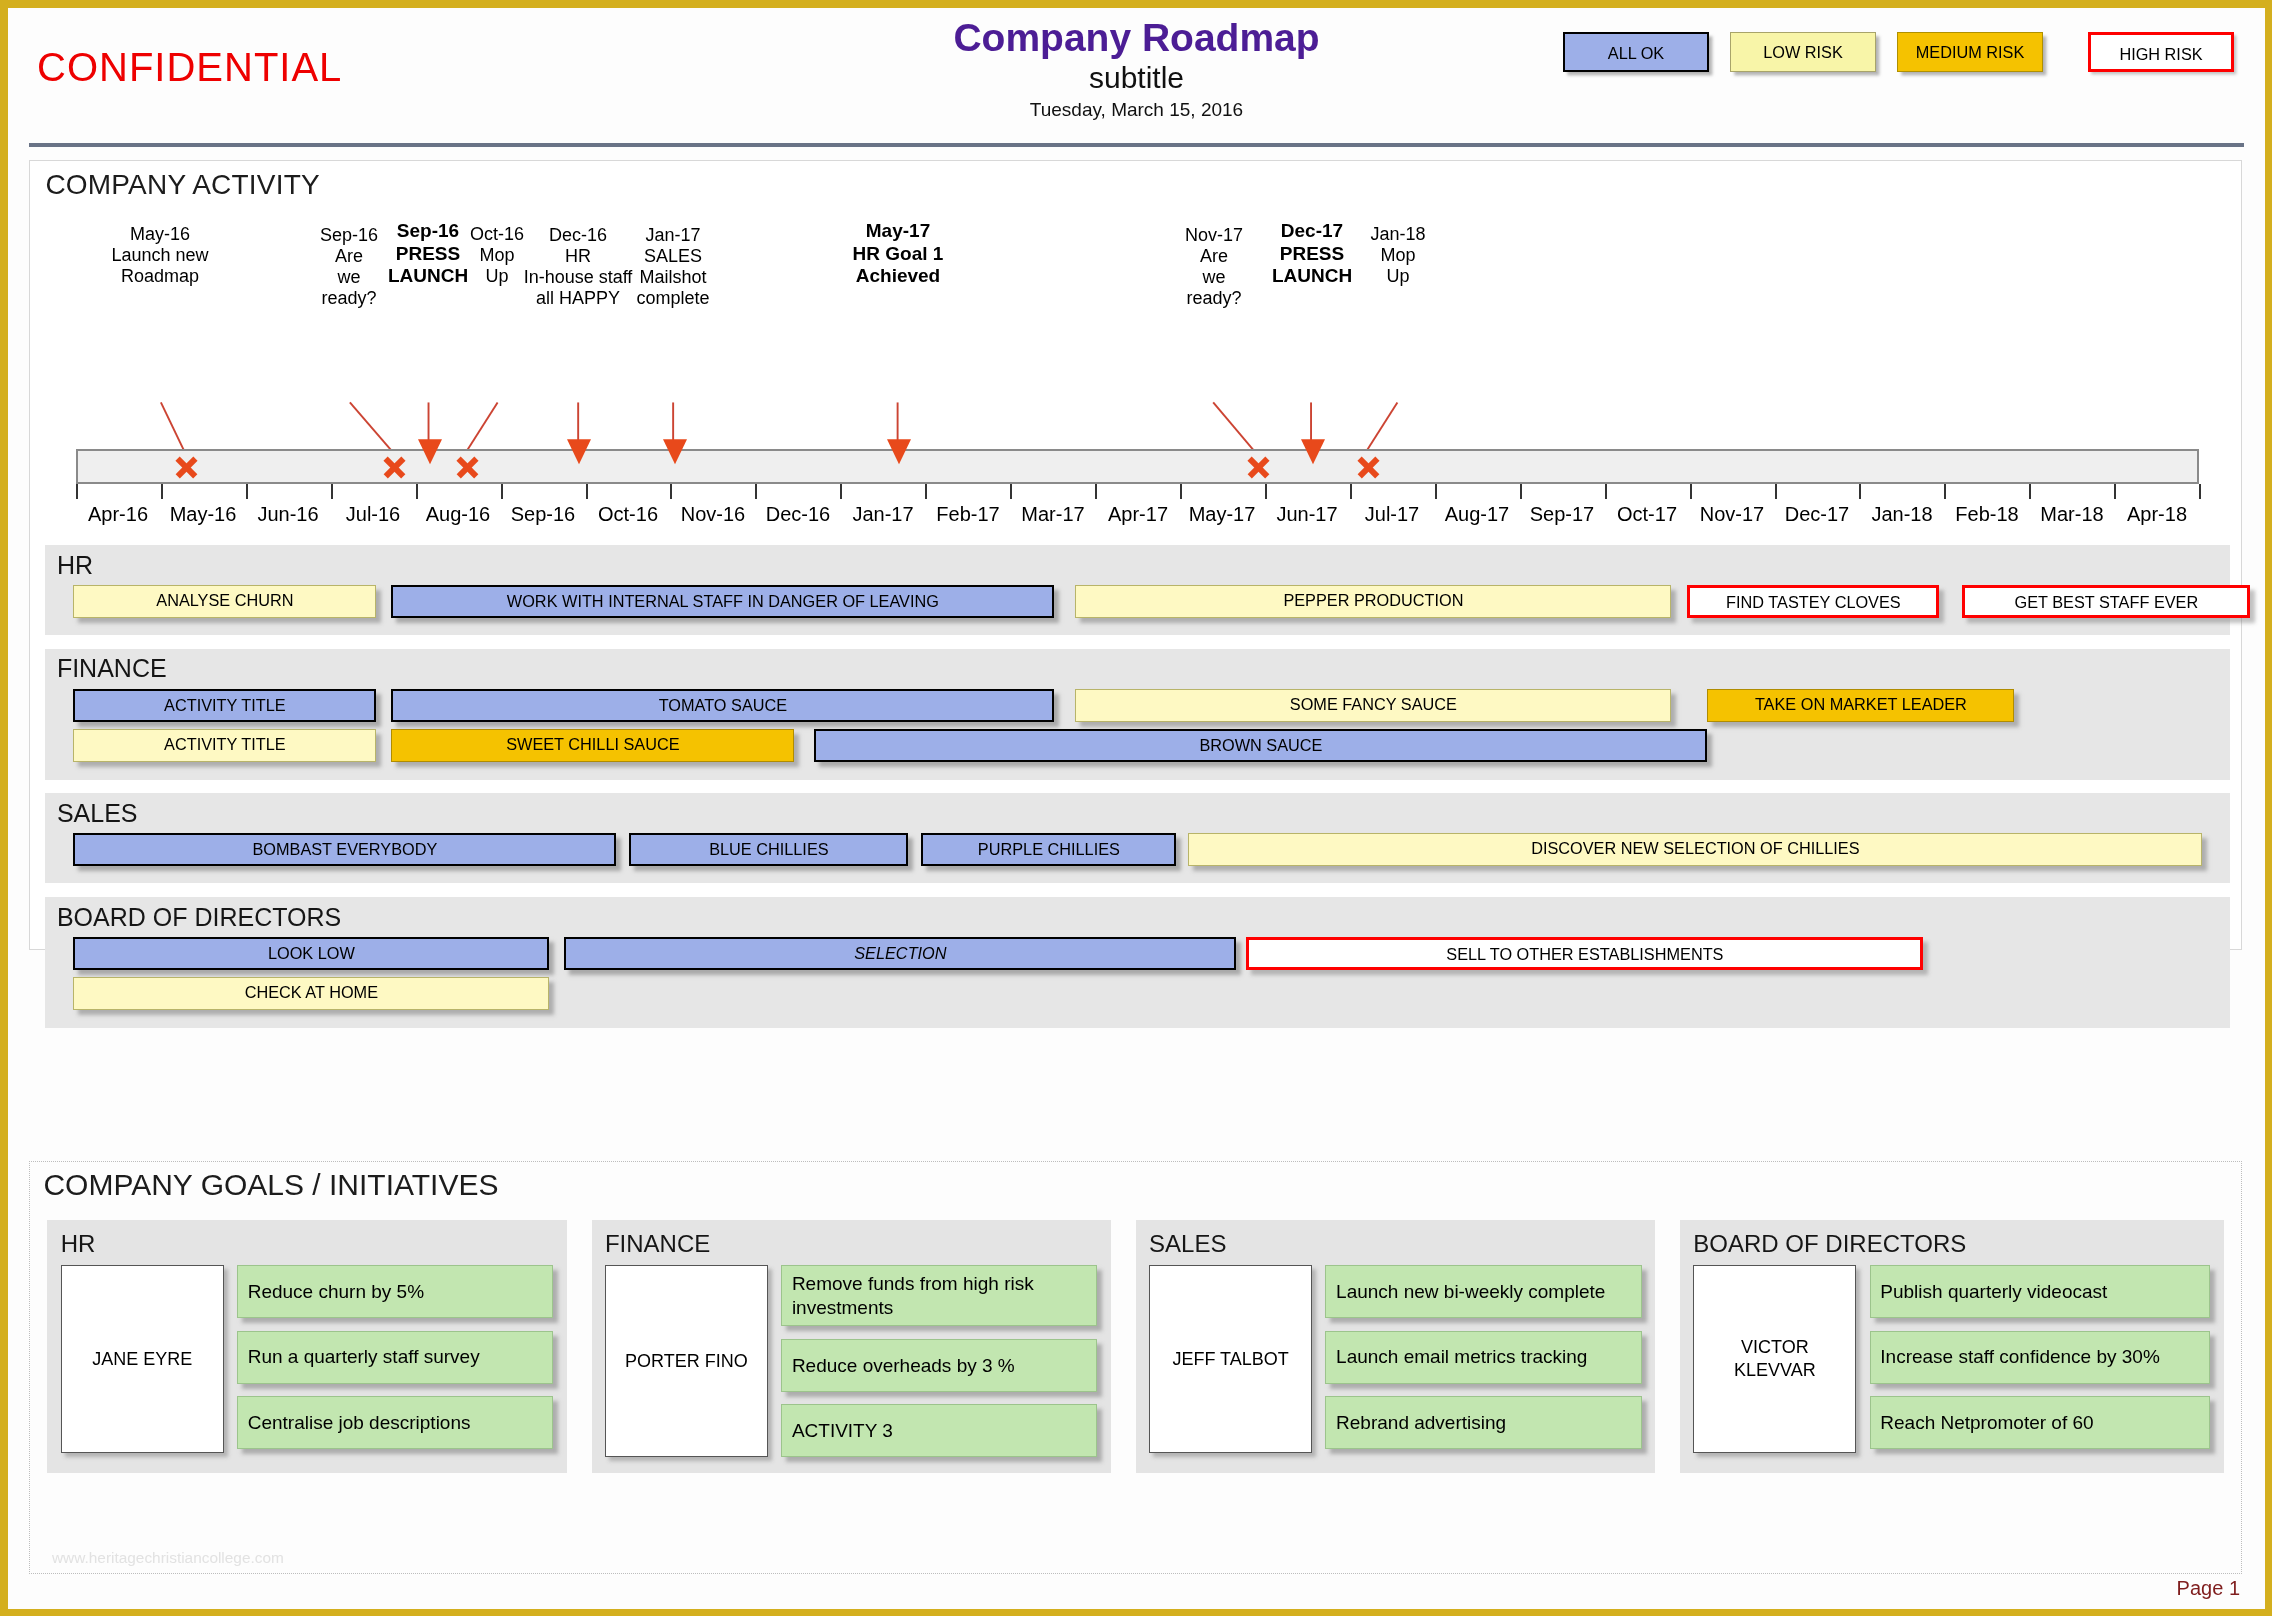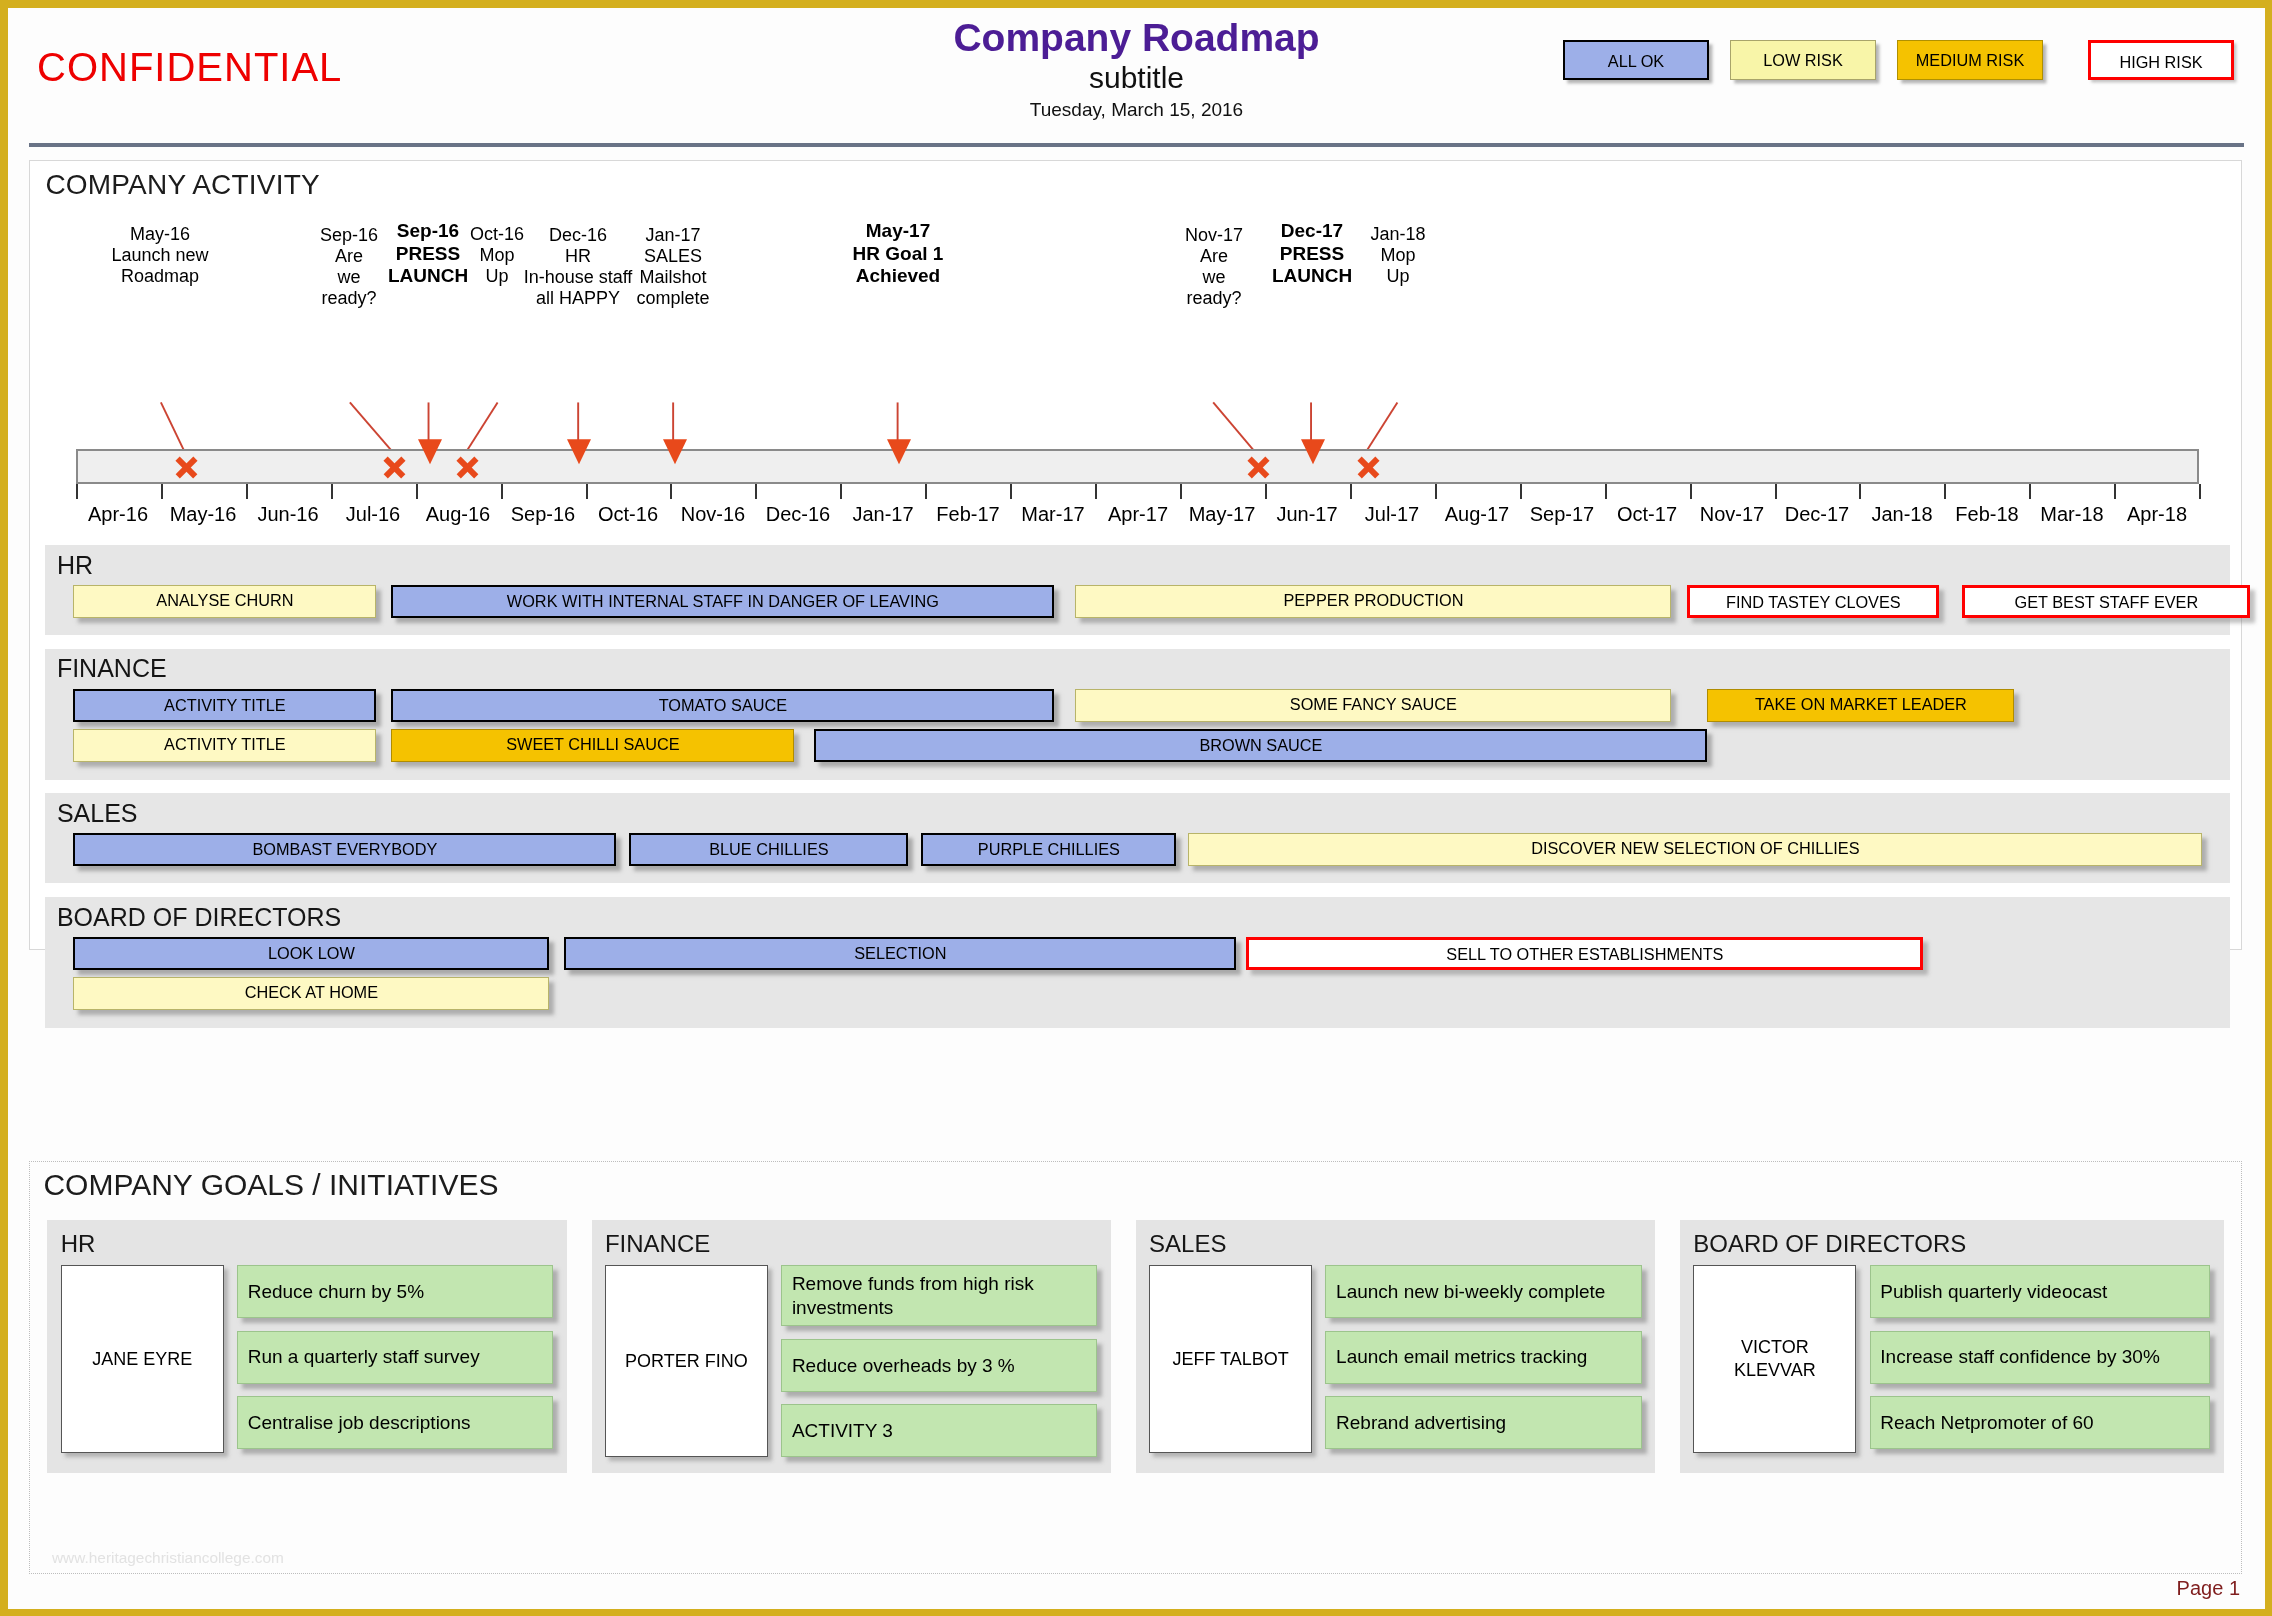--- a/index.html
+++ b/index.html
@@ -27,21 +27,21 @@
     font-weight:400;
   }
   .titleblock {
     position:absolute; left:0; right:0; top:9.6px;
     text-align:center;
   }
   .doc-title { font-size:39px; font-weight:bold; color:#4c1d95; line-height:1.05; }
   .doc-subtitle { font-size:30px; color:#111; line-height:1.25; font-weight:400;}
   .doc-date { font-size:19px; color:#111; margin-top:2.9px; }
 
-  .legend { position:absolute; right:31px; top:32px; display:flex; gap:21px; }
+  .legend { position:absolute; right:31px; top:24px; display:flex; gap:21px; }
   .legend-btn {
     width:146px; height:40px; line-height:38px; text-align:center;
     font-size:16.3px; color:#000; position:relative;
     box-shadow:3.8px 3.8px 2.9px rgba(120,120,120,.55);
   }
   .lg-allok   { background:#9dafe8; border:2.9px solid #000; }
   .lg-low     { background:#f8f5a8; border:1.9px solid #a8a46a; }
   .lg-medium  { background:#f5c200; border:1.9px solid #b09000; }
   .lg-high    { background:#ffffff; border:3.8px solid #ff0000; box-shadow:2.9px 2.9px 2.9px rgba(120,120,120,.45);margin-left:24px; }
 
@@ -328,21 +328,21 @@
                 <div class="bar blue" style="left: 876px; width: 255px;">PURPLE CHILLIES</div>
                 <div class="bar yellow" style="left: 1143px; width: 1014px;">DISCOVER NEW SELECTION OF CHILLIES</div>
               </div>
             </div>
           </div>
           <div class="lane">
             <div class="lane-title">BOARD OF DIRECTORS</div>
             <div class="lane-rows">
               <div class="lane-row">
                 <div class="bar blue" style="left: 28px; width: 476px;">LOOK LOW</div>
-                <div class="bar blue" style="left: 519px; width: 672px;">SELECTION</div>
+                <div class="bar blue" style="left: 519px; width: 672px; font-style: italic;">SELECTION</div>
                 <div class="bar red" style="left: 1201px; width: 677px;">SELL TO OTHER ESTABLISHMENTS</div>
               </div>
               <div class="lane-row">
                 <div class="bar yellow" style="left: 28px; width: 476px;">CHECK AT HOME</div>
               </div>
             </div>
           </div>
         </div>
   </div>
 

